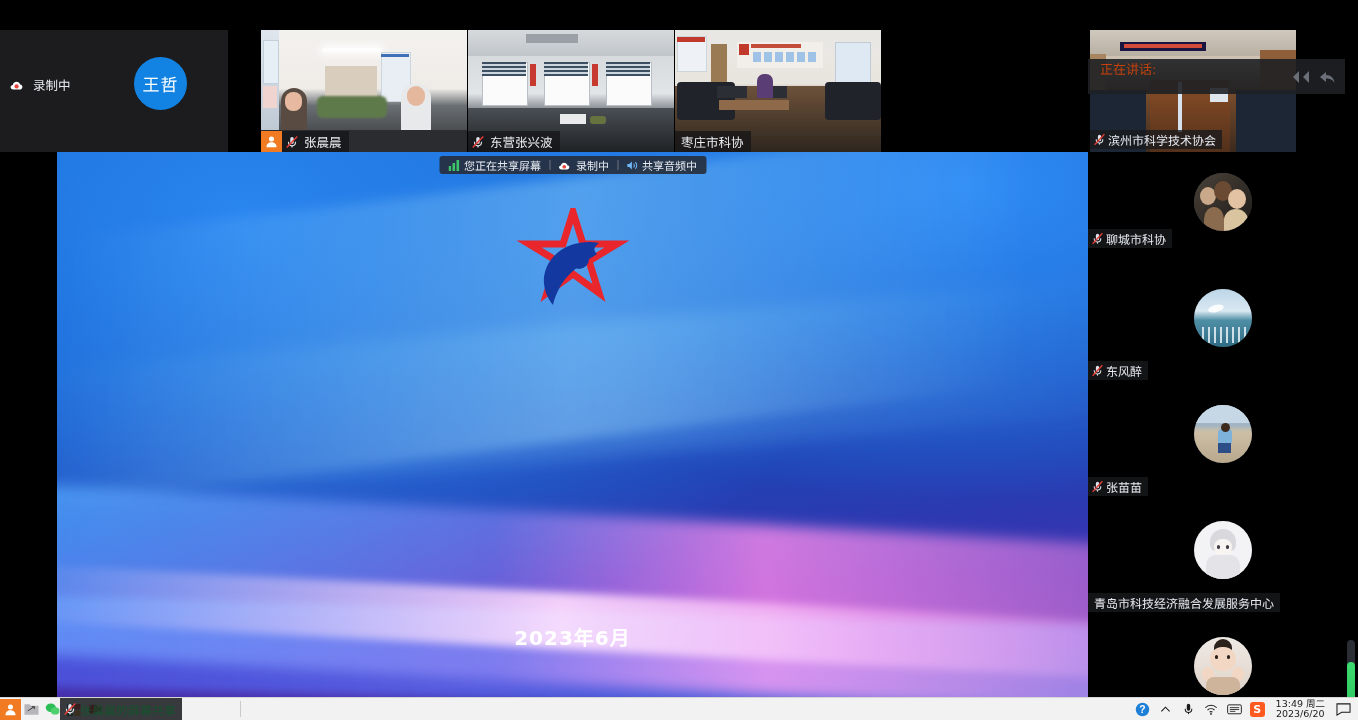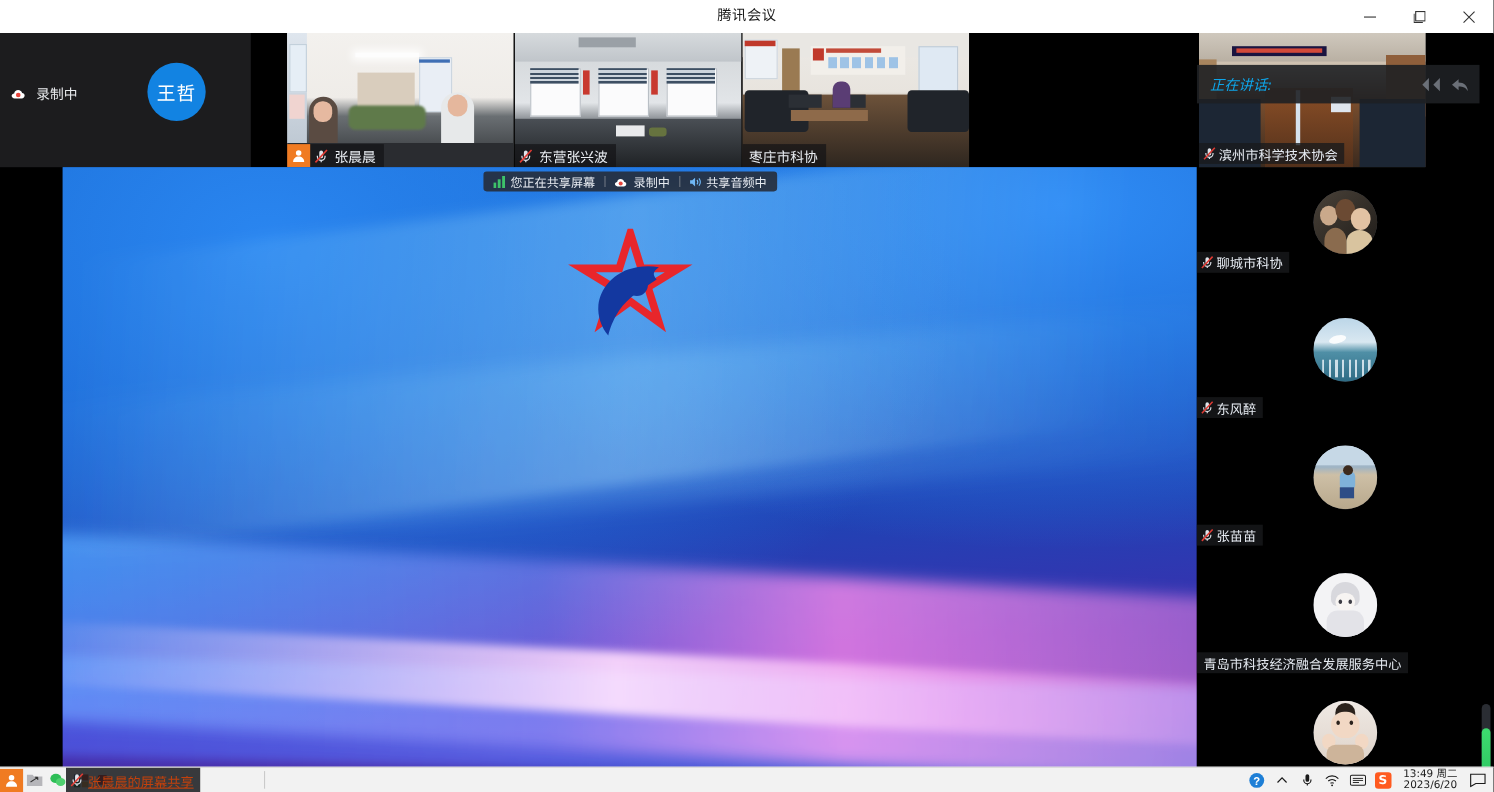--- a/index.html
+++ b/index.html
@@ -245,26 +245,25 @@
     left: 2px; top: 0;
     width: 206px; height: 122px;
     overflow: hidden;
     background: #2b2f36;
   }
   #speaking-overlay {
     position: absolute;
     left: 0; top: 29px;
     width: 245px; height: 35px;
     background: rgba(30,32,36,.9);
-    display: flex; align-items: center;
+    display: flex; align-items: flex-start;
     padding-left: 12px;
-    color: #0ea5e9;
+    color: #c2410c;
     font-size: 13px;
     z-index: 6;
-    font-style: italic;
   }
   #speaking-overlay .ovl-icons {
     position: absolute; right: 8px; top: 0; bottom: 0;
     display: flex; align-items: center; gap: 4px;
   }
   .sb-name {
     position: absolute;
     display: flex; align-items: center;
     height: 19px;
     padding-right: 6px;
@@ -313,25 +312,24 @@
     width: 21px; height: 21px;
     display: flex; align-items: center; justify-content: center;
     flex: 0 0 auto;
   }
   #tb-share-chip {
     position: absolute;
     left: 60px; bottom: 0;
     height: 22px;
     display: flex; align-items: center;
     background: rgba(24,25,28,.85);
-    color: #c2410c;
+    color: #14532d;
     font-size: 12px;
     padding-right: 6px;
     z-index: 5;
-    text-decoration: underline;
   }
   #tb-sep {
     position: absolute;
     left: 240px; bottom: 3px;
     width: 1px; height: 16px;
     background: #cacaca;
   }
   .tb-right {
     position: absolute;
     right: 4px; bottom: 0;
@@ -352,41 +350,20 @@
     background: #ff5a1f; color: #fff;
     font-size: 11px; font-weight: bold;
     display: flex; align-items: center; justify-content: center;
   }
 </style>
 </head>
 <body>
 
 <div id="app">
 
-  <div id="titlebar">
-    <div class="title-text">腾讯会议</div>
-    <div class="win-btns">
-      <div class="win-btn">
-        <svg width="11" height="11" viewBox="0 0 11 11">
-          <rect x="0" y="5" width="11" height="1" fill="#333"></rect>
-        </svg>
-      </div>
-      <div class="win-btn">
-        <svg width="11" height="11" viewBox="0 0 11 11">
-          <rect x="2" y="0.5" width="8.5" height="8.5" fill="none" stroke="#333" stroke-width="1"></rect>
-          <path d="M0.5 2.5 L0.5 10.5 L8.5 10.5" fill="none" stroke="#333" stroke-width="1"></path>
-        </svg>
-      </div>
-      <div class="win-btn">
-        <svg width="11" height="11" viewBox="0 0 11 11">
-          <path d="M0.5 0.5 L10.5 10.5 M10.5 0.5 L0.5 10.5" stroke="#333" stroke-width="1" fill="none"></path>
-        </svg>
-      </div>
-    </div>
-  </div>
 
   <div id="stage">
 
     <div id="filmstrip">
 
       <div id="selftile">
         <div id="rec-chip">
           <svg width="16" height="12" viewBox="0 0 16 12">
             <path d="M3.4 10.5 C1.6 10.5 0.6 9.3 0.6 8.1 C0.6 6.9 1.6 5.9 2.9 5.9 C3.1 4.1 4.6 2.8 6.5 2.8 C8.3 2.8 9.8 4 10.1 5.6 C11.4 5.6 12.4 6.6 12.4 7.9 C12.4 9.3 11.3 10.5 9.7 10.5 Z" fill="#ffffff"></path>
             <circle cx="6.6" cy="7.4" r="2.1" fill="#e8453c"></circle>
@@ -524,20 +501,21 @@
           <span>共享音频中</span>
         </span>
       </div>
 
       <svg id="slide-logo" viewBox="0 0 120 100">
         <path d="M60 4 L70 36 L104 36 L76 53 L86 85 L60 66 L34 85 L44 53 L16 36 L50 36 Z" fill="none" stroke="#e8262b" stroke-width="7" stroke-linejoin="miter"></path>
         <circle cx="66" cy="51" r="10" fill="#1338a0"></circle>
         <path d="M84 46 C72 54 58 62 50 74 C44 83 41 92 40 97 C34 90 30 80 31 69 C33 54 44 42 58 37 C67 34 77 33 86 35 C82 38 79 41 84 46 Z" fill="#1338a0"></path>
       </svg>
 
+      <div id="slide-date">2023年6月</div>
     </div>
 
     <div id="sidebar">
 
       <div id="sb-top-tile">
         <div style="position:absolute;inset:0;background:linear-gradient(180deg,#d8cfc2 0%,#cdbfae 26%,#7a4e2e 50%,#3b2a1e 100%);"></div>
         <div style="position:absolute;left:0;top:0;width:100%;height:26px;background:linear-gradient(180deg,#cfc8bd,#b9b0a3);"></div>
         <div style="position:absolute;left:30px;top:12px;width:86px;height:9px;background:#1a1440;"></div>
         <div style="position:absolute;left:34px;top:14px;width:78px;height:4px;background:#d24a3a;"></div>
         <div style="position:absolute;left:0;top:24px;width:16px;height:60px;background:#a8855e;"></div>

